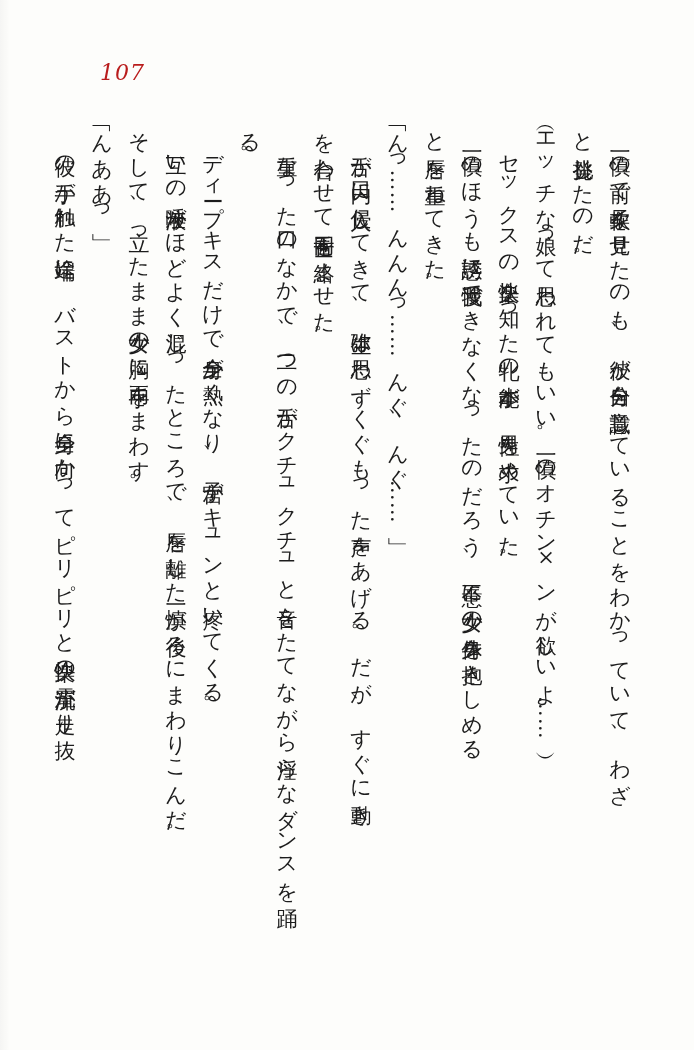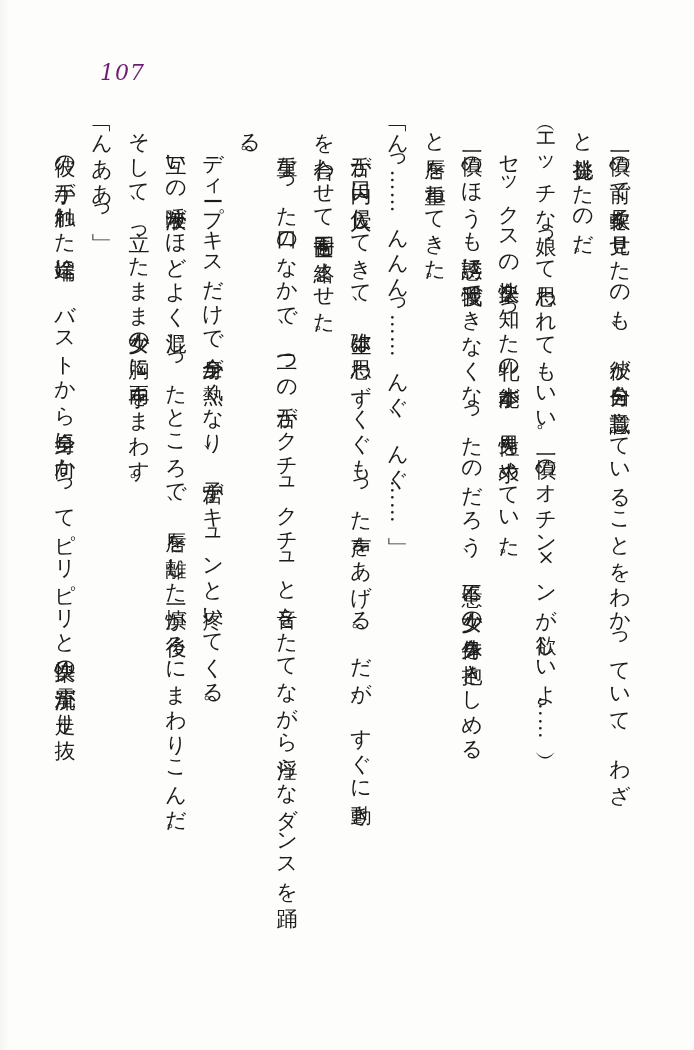--- a/index.html
+++ b/index.html
@@ -19,21 +19,21 @@
     background: #fdfdfb;
     font-family: "DejaVu Serif", "Liberation Serif", serif;
   }
   .page-number {
     position: absolute;
     left: 100px;
     top: 60px;
     font-style: italic;
     font-size: 22px;
     letter-spacing: 1px;
-    color: #701a75;
+    color: #b91c1c;
   }
   .text-block {
     position: absolute;
     top: 118px;
     right: 56px;
     height: 845px;
     display: flex;
     flex-direction: row-reverse; 
     align-items: flex-start;
   }

